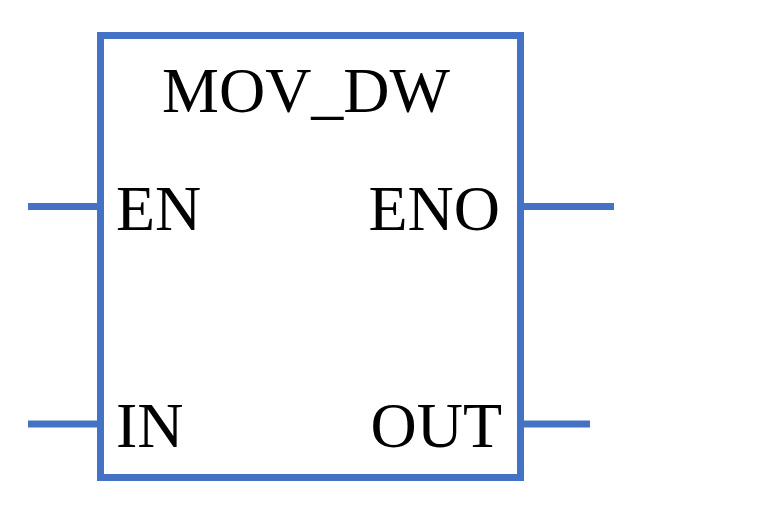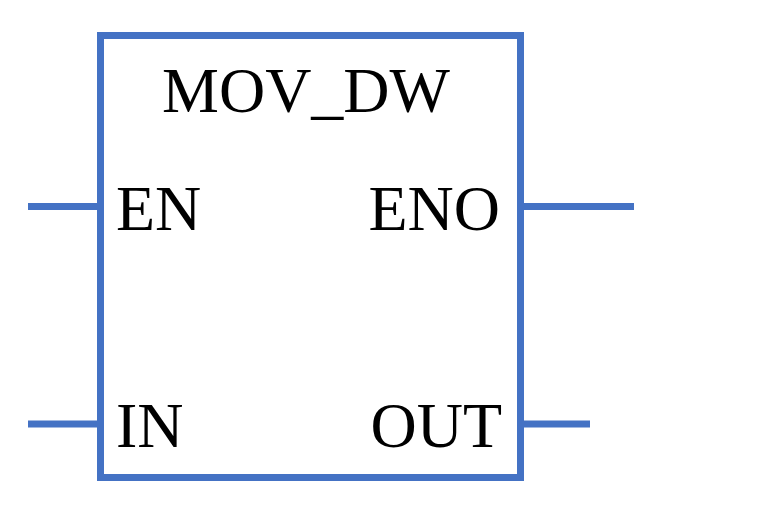--- a/index.html
+++ b/index.html
@@ -7,21 +7,20 @@
     padding: 0;
     background: #ffffff;
   }
   .canvas {
     position: relative;
     width: 614px;
     height: 512px;
     background: #ffffff;
     overflow: hidden;
     font-family: "Liberation Serif", "DejaVu Serif", serif;
-    padding-left: 20px;
   }
   svg.fbd {
     position: absolute;
     left: 0;
     top: 0;
     width: 768px;
     height: 512px;
   }
   text.port-label, text.block-title {
     font-family: "Liberation Serif", "DejaVu Serif", serif;

